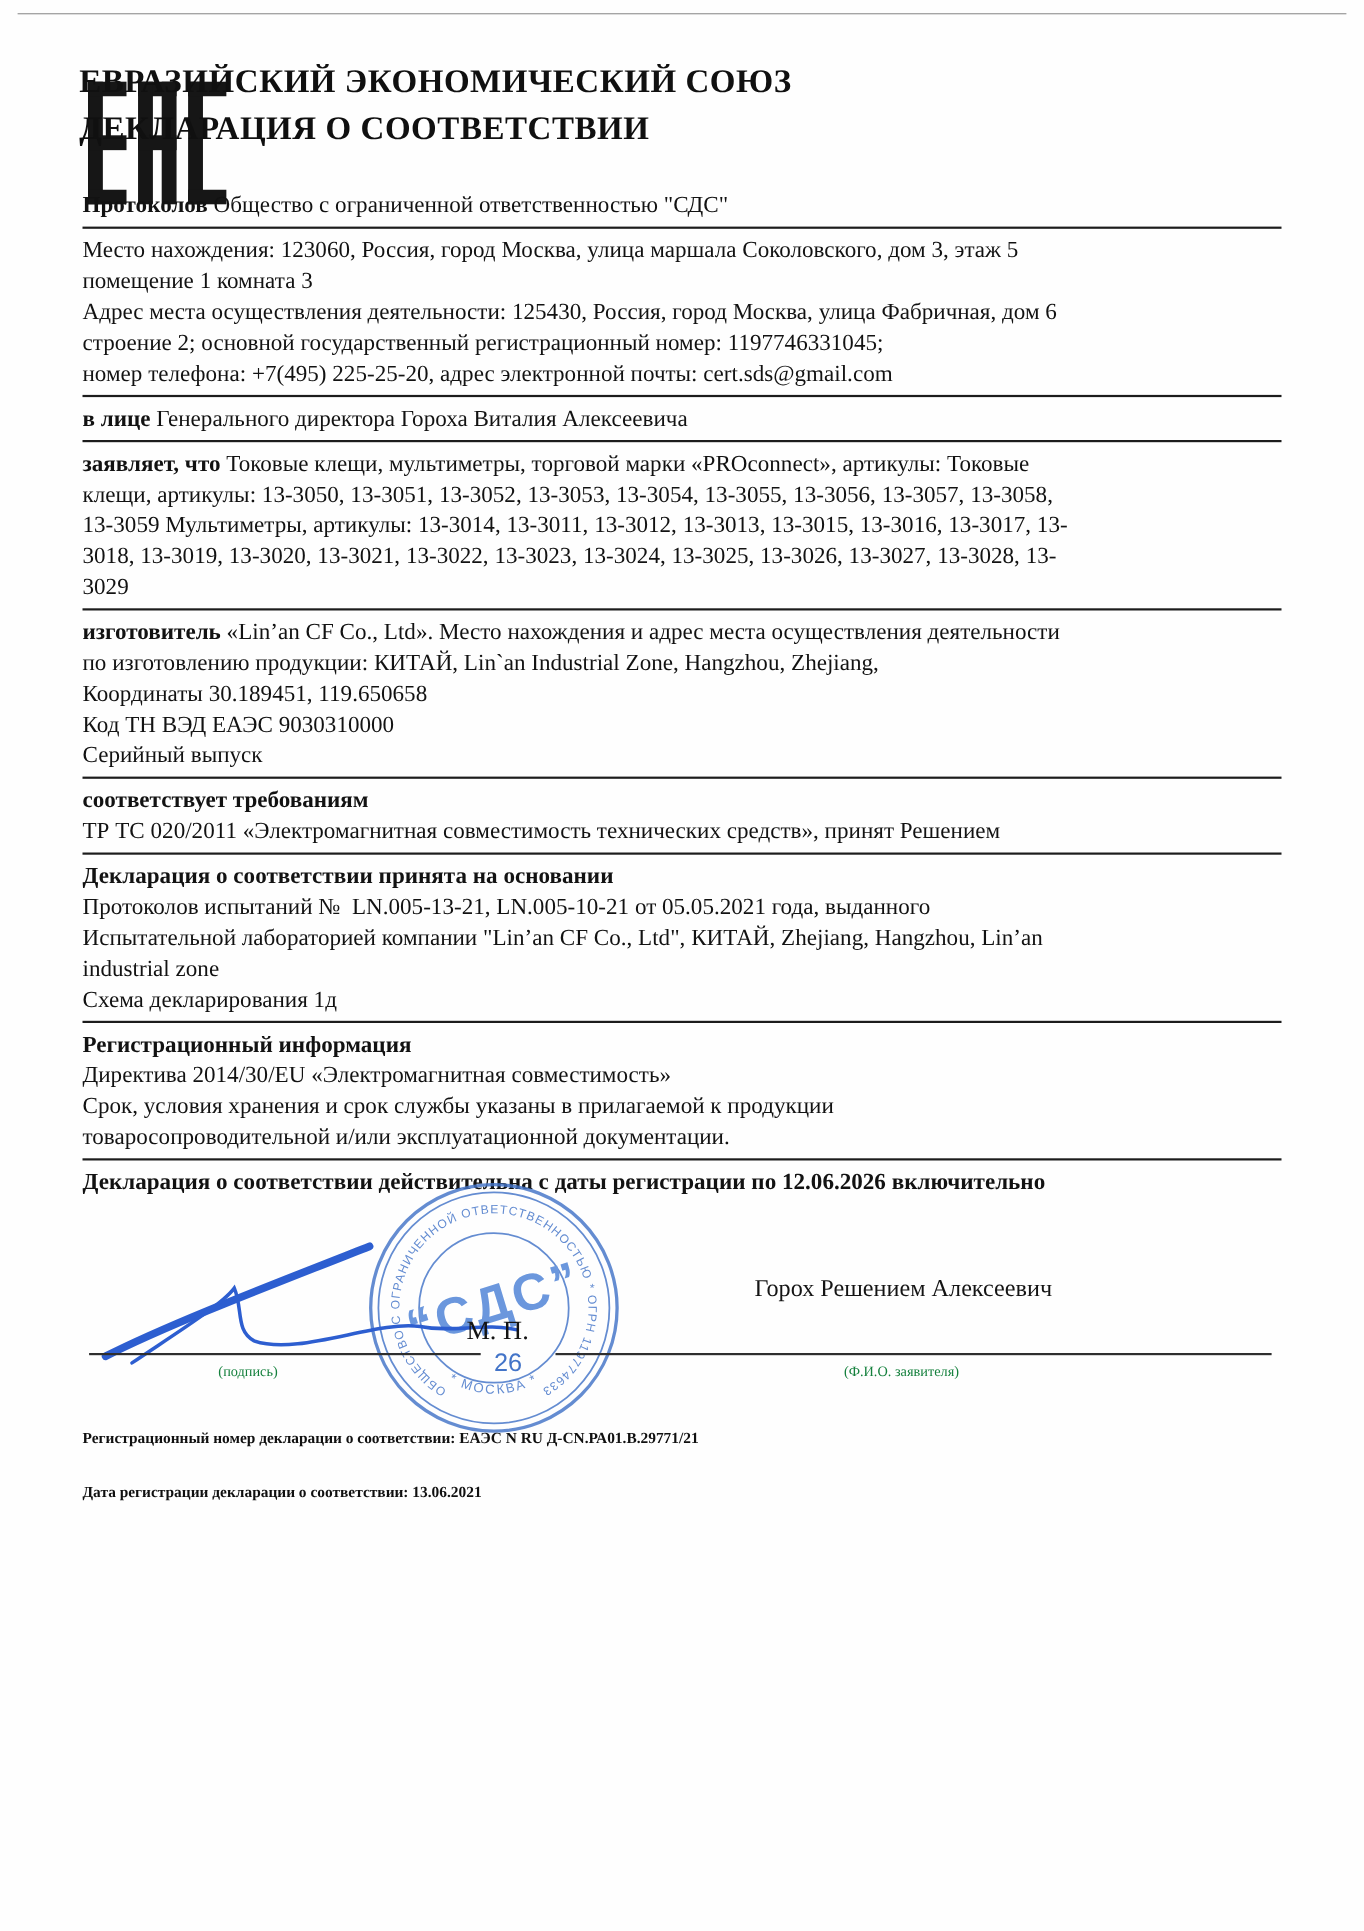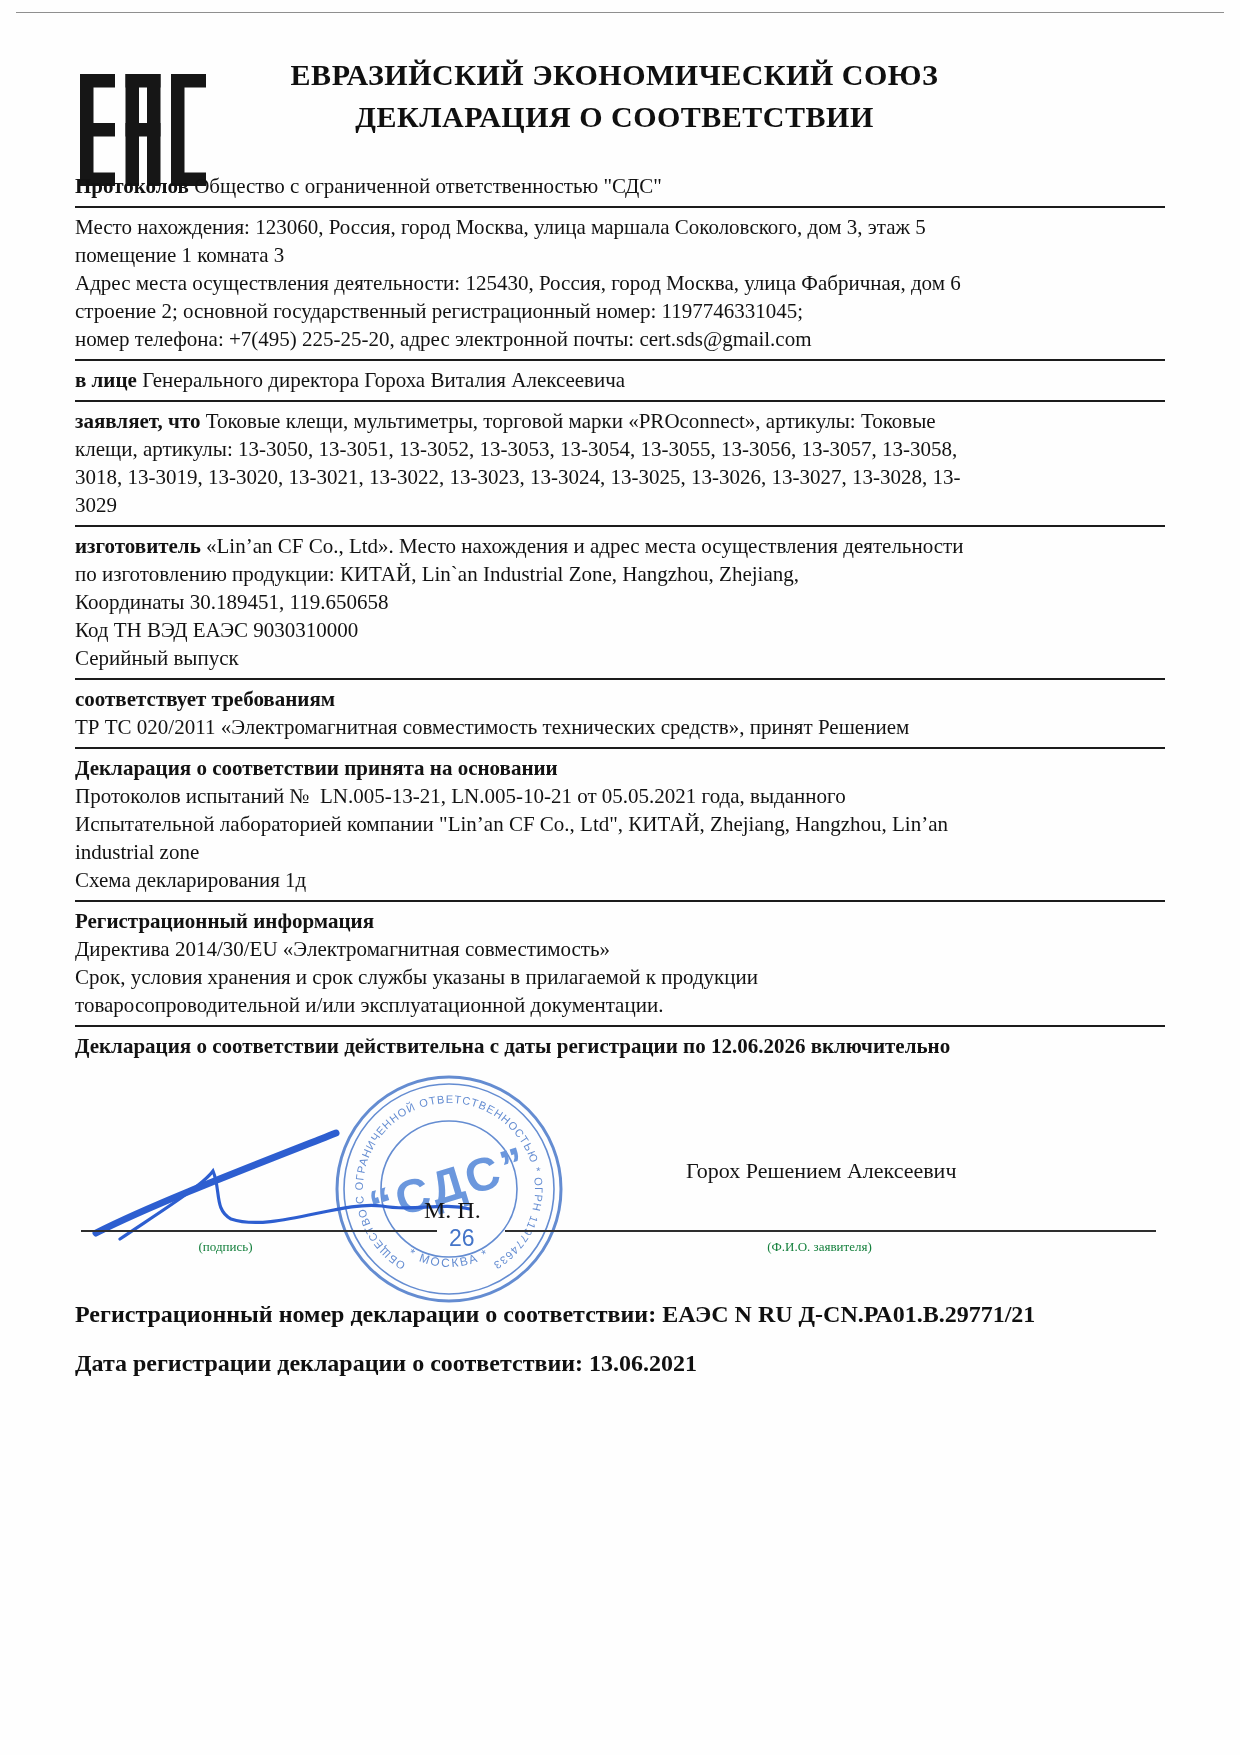--- a/index.html
+++ b/index.html
@@ -12,21 +12,21 @@
     color:#121212;
     overflow:hidden;
   }
   .top-scan-line{
     position:absolute;top:12px;left:16px;width:1208px;height:0;
     border-top:1.5px solid #8f8f8f;
   }
   .eac-logo{position:absolute;left:80px;top:74px;}
   .doc-header{
     position:absolute;left:72px;top:54px;width:1085px;
-    text-align:center;font-weight:700;font-size:30px;line-height:42px;
+    font-weight:700;font-size:30px;line-height:42px;
     letter-spacing:.5px;color:#101010;
   }
   .content{
     position:absolute;left:75px;top:167px;width:1090px;
     font-size:21px;line-height:28px;
   }
   .sec{padding:5px 0 6px 0;border-bottom:2px solid #1c1c1c;}
   .sec.no-border{border-bottom:none;}
   .ln,.fl{white-space:nowrap;}
   b{font-weight:700;}
@@ -35,21 +35,21 @@
   .sig-overlay{position:absolute;left:0;top:1020px;pointer-events:none;}
   .mp-label{position:absolute;left:424px;top:1197px;font-size:24px;color:#141414;}
   .stamp-number{position:absolute;left:449px;top:1225px;font-size:23px;font-family:"Liberation Sans",sans-serif;}
   .sign-line{position:absolute;height:0;border-top:2px solid #2e2e2e;top:1230px;}
   .sign-line.left{left:81px;width:356px;}
   .sign-line.right{left:505px;width:651px;}
   .caption{position:absolute;top:1239px;font-size:13px;color:#15803d;text-align:center;}
   .caption.sign{left:158px;width:135px;}
   .caption.fio{left:722px;width:195px;}
   .fio-name{position:absolute;left:686px;top:1158px;font-size:22px;color:#141414;}
-  .footer-row{position:absolute;left:75px;font-weight:700;font-size:24px;color:#101010;white-space:nowrap;}
+  .footer-row{position:absolute;left:75px;font-weight:700;font-size:14px;color:#101010;white-space:nowrap;}
   .footer-row.num{top:1301px;}
   .footer-row.date{top:1350px;}
 </style>
 </head>
 <body>
 
 <div class="page">
 
   <div class="top-scan-line"></div>
 
@@ -103,20 +103,21 @@
       </div>
     </div>
 
     <div class="sec">
       <div class="fl">
         <b>заявляет, что</b>
         <span>Токовые клещи, мультиметры, торговой марки «PROconnect», артикулы: Токовые</span>
       </div>
       <div>
           <div class="ln">клещи, артикулы: 13-3050, 13-3051, 13-3052, 13-3053, 13-3054, 13-3055, 13-3056, 13-3057, 13-3058,</div>
+          <div class="ln">13-3059 Мультиметры, артикулы: 13-3014, 13-3011, 13-3012, 13-3013, 13-3015, 13-3016, 13-3017, 13-</div>
           <div class="ln">3018, 13-3019, 13-3020, 13-3021, 13-3022, 13-3023, 13-3024, 13-3025, 13-3026, 13-3027, 13-3028, 13-</div>
           <div class="ln">3029</div>
         </div>
     </div>
 
     <div class="sec">
       <div class="fl">
         <b>изготовитель</b>
         <span>«Lin’an CF Co., Ltd». Место нахождения и адрес места осуществления деятельности</span>
       </div>

